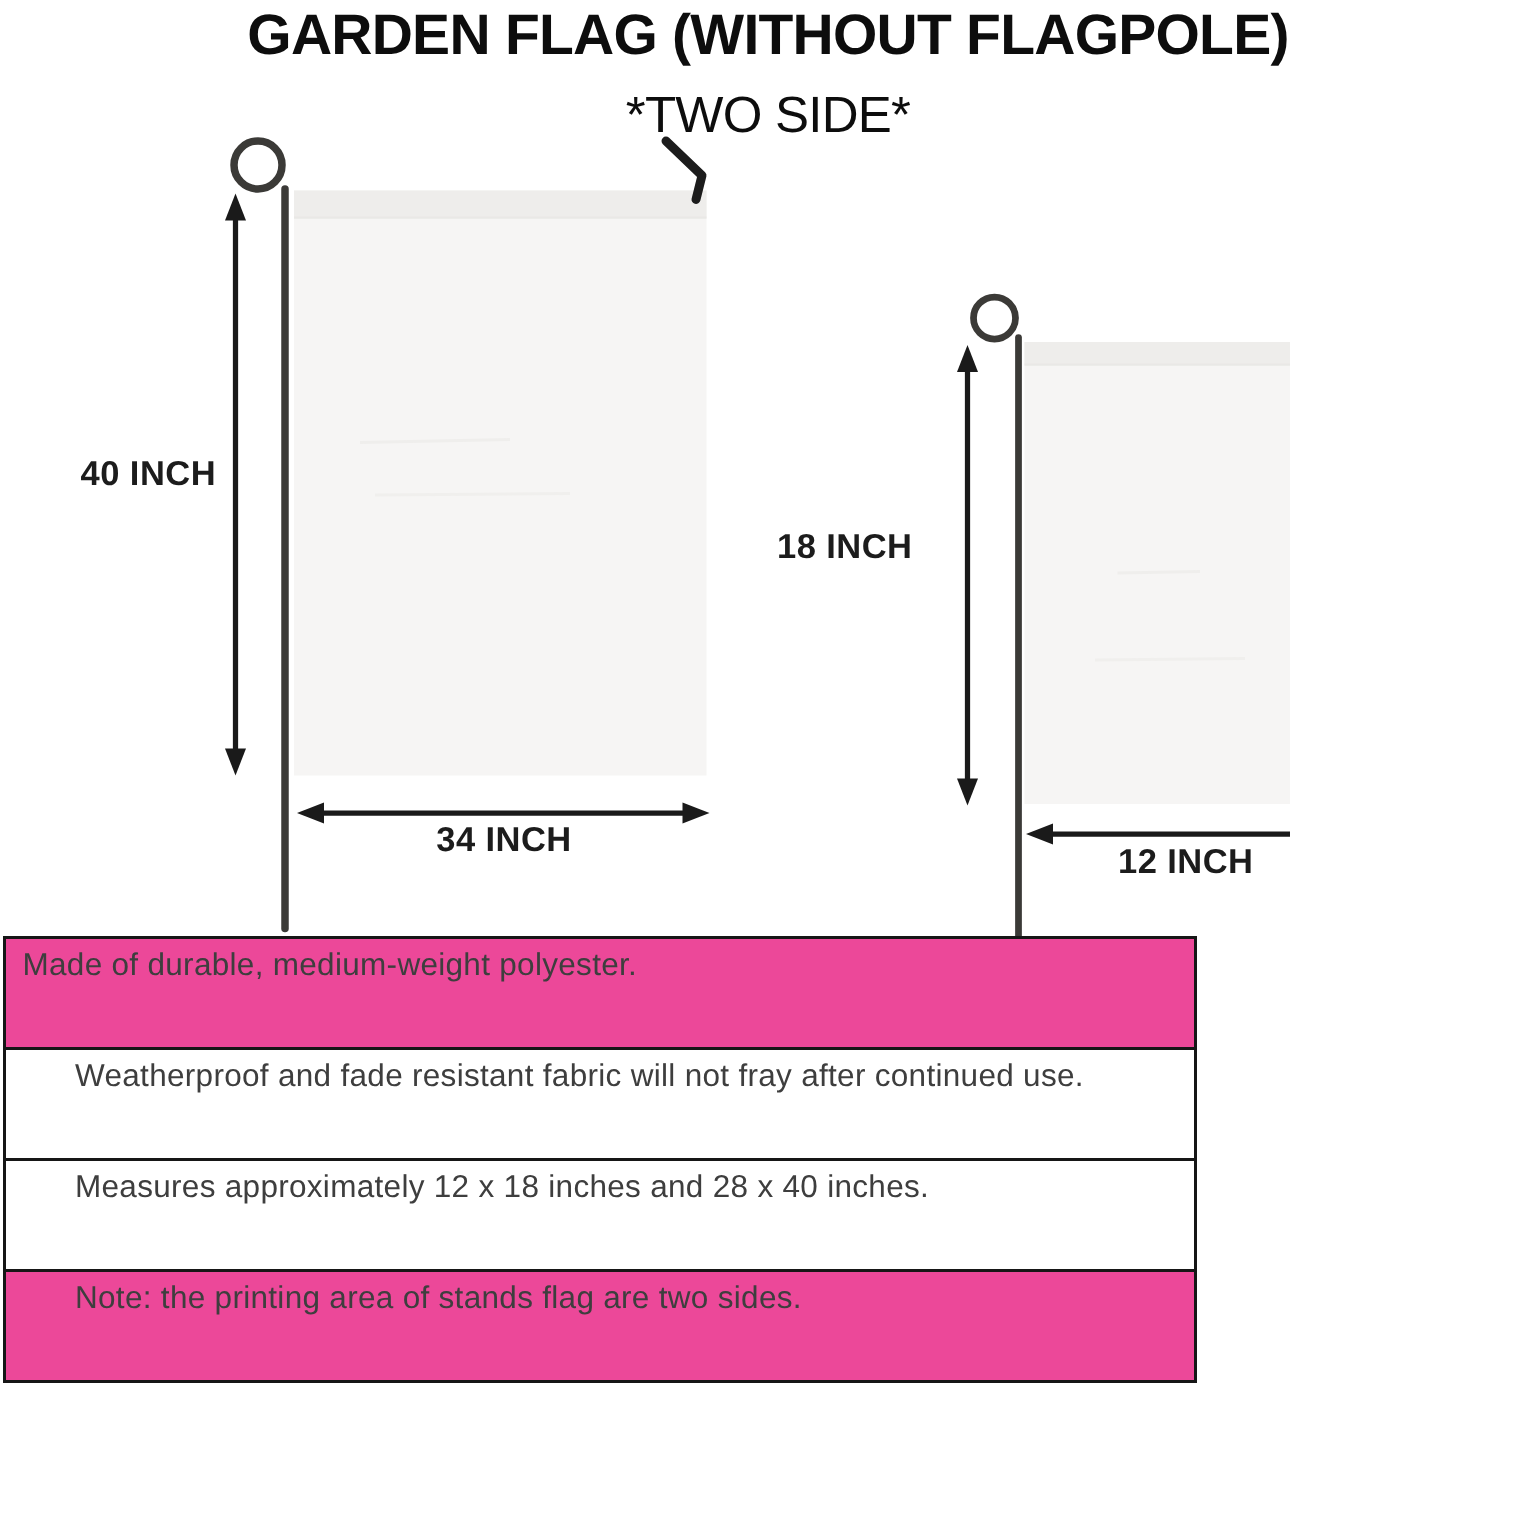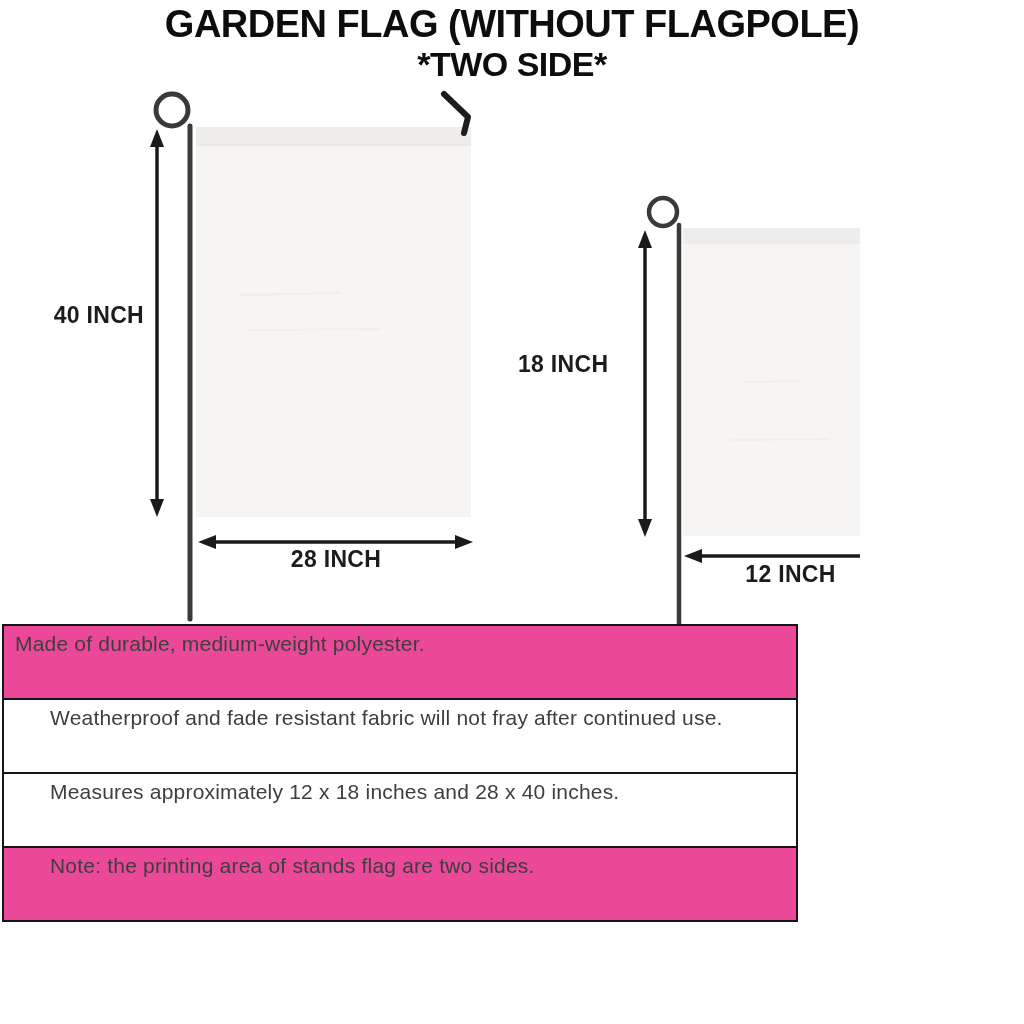--- a/index.html
+++ b/index.html
@@ -3,21 +3,21 @@
 <meta charset="utf-8">
 <style>
   html,body{margin:0;padding:0;background:#ffffff;}
   .canvas{
     position:relative;width:860px;height:1024px;background:#ffffff;overflow:hidden;
     font-family:"Liberation Sans",sans-serif;
     border-radius:17px;
   }
   .title{position:absolute;left:0;top:2px;width:1024px;text-align:center;color:#0d0d0d;}
   .title-line1{font-size:38px;font-weight:900;letter-spacing:-0.5px;line-height:44px;}
-  .title-line2{font-size:34px;font-weight:700;letter-spacing:-0.5px;line-height:36px;}
+  .title-line2{font-size:34px;font-weight:400;letter-spacing:-0.5px;line-height:36px;margin-top:13px;}
   svg.diagram{position:absolute;left:0;top:0;width:1024px;height:1024px;}
   .dim-label{position:absolute;font-weight:700;font-size:23px;color:#1c1c1c;letter-spacing:0.3px;}
   .dim-40{left:34px;top:302px;width:110px;text-align:right;}
   .dim-28{left:200px;top:546px;width:272px;text-align:center;}
   .dim-18{left:518px;top:351px;width:112px;text-align:left;}
   .dim-12{left:684px;top:561px;width:213px;text-align:center;}
   .spec-table{
     position:absolute;left:2px;top:624px;width:792px;height:294px;
     border:2px solid #161616;display:flex;flex-direction:column;
   }
@@ -79,21 +79,21 @@
 
       <g fill="#1a1a1a">
         <line x1="699" y1="556" x2="883" y2="556" stroke="#1a1a1a" stroke-width="3.5"></line>
         <polygon points="684,556 702,549 702,563"></polygon>
         <polygon points="898,556 880,549 880,563"></polygon>
       </g>
     </g>
   </svg>
 
   <div class="dim-label dim-40">40 INCH</div>
-  <div class="dim-label dim-28">28 INCH</div>
+  <div class="dim-label dim-28">34 INCH</div>
   <div class="dim-label dim-18">18 INCH</div>
   <div class="dim-label dim-12">12 INCH</div>
 
   <div class="spec-table">
     <div class="spec-row shaded">Made of durable, medium-weight polyester.</div>
     <div class="spec-row plain">Weatherproof and fade resistant fabric will not fray after continued use.</div>
     <div class="spec-row plain">Measures approximately 12 x 18 inches and 28 x 40 inches.</div>
     <div class="spec-row shaded">Note: the printing area of stands flag are two sides.</div>
   </div>
 

